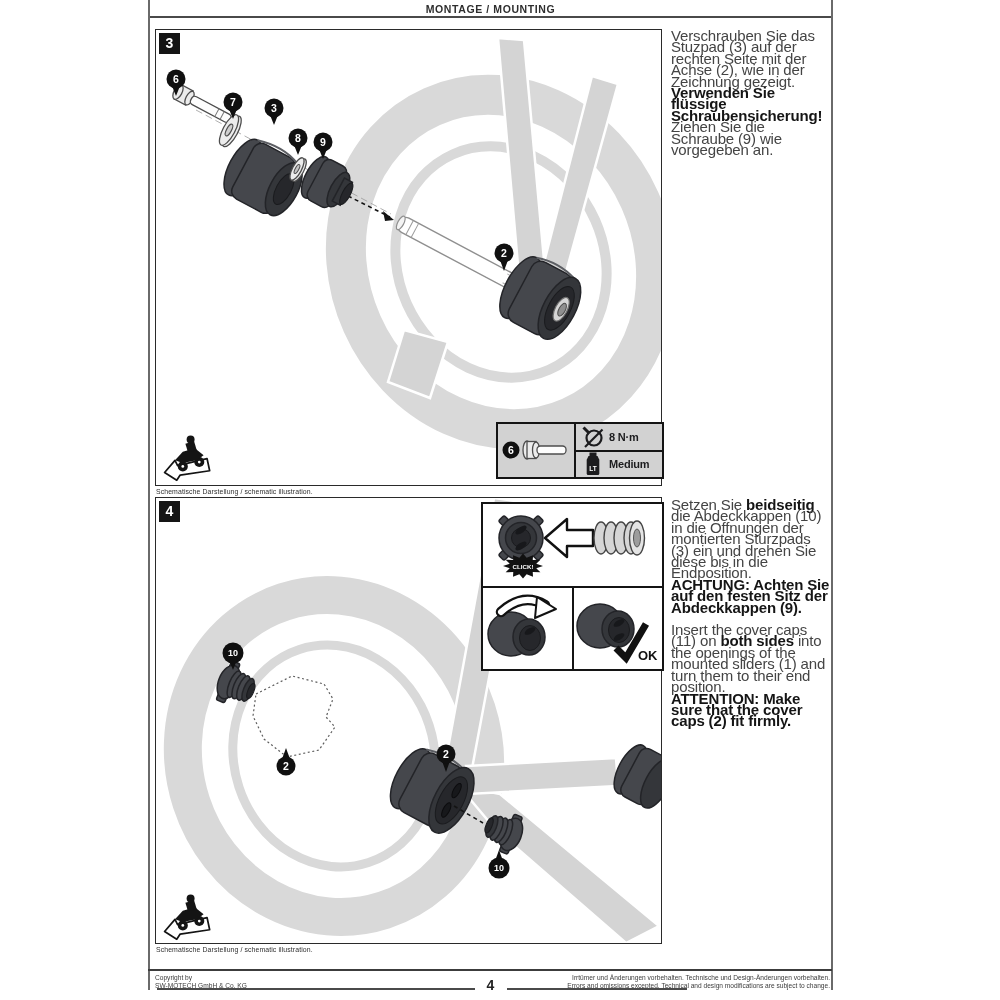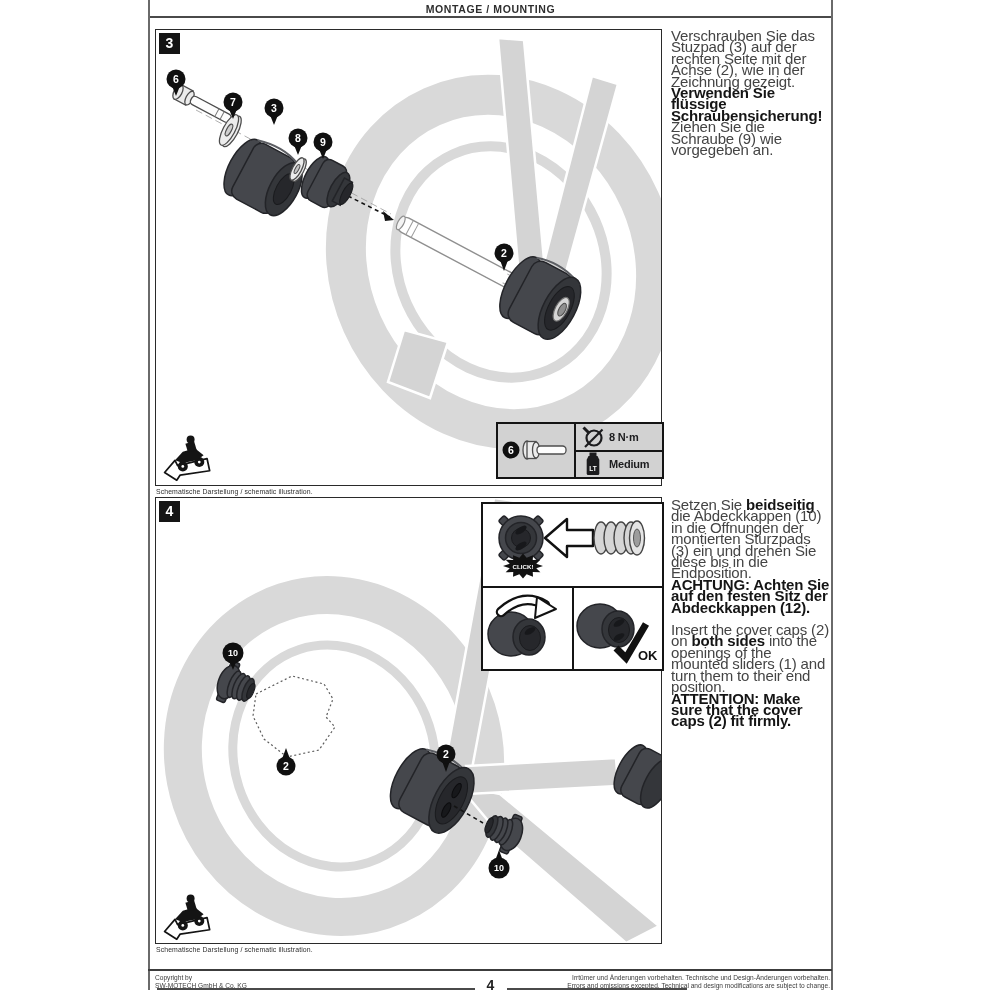--- a/index.html
+++ b/index.html
@@ -413,25 +413,25 @@
       <span>Verschrauben Sie das Stuzpad (3) auf der rechten Seite mit der Achse (2), wie in der Zeichnung gezeigt.</span><br>
       <span class="warn">Verwenden Sie flüssige Schraubensicherung!</span><br>
       <span>Ziehen Sie die Schraube (9) wie vorgegeben an.</span>
     </p>
     <div class="gap"></div>
   </aside>
 
   <aside class="textcol t4">
     <p>
       <span>Setzen Sie </span><b>beidseitig</b><span> die Abdeckkappen (10) in die Öffnungen der montierten Sturzpads (3) ein und drehen Sie diese bis in die Endposition.</span><br>
-      <span class="warn">ACHTUNG: Achten Sie auf den festen Sitz der Abdeckkappen (12).</span>
+      <span class="warn">ACHTUNG: Achten Sie auf den festen Sitz der Abdeckkappen (9).</span>
     </p>
     <div class="gap"></div>
     <p>
-      <span>Insert the cover caps (2) on </span><b>both sides</b><span> into the openings of the mounted sliders (1) and turn them to their end position.</span><br>
+      <span>Insert the cover caps (11) on </span><b>both sides</b><span> into the openings of the mounted sliders (1) and turn them to their end position.</span><br>
       <span class="warn">ATTENTION: Make sure that the cover caps (2) fit firmly.</span>
     </p>
   </aside>
 
   <div class="f-rule-top"></div>
   <div class="f-copy">
     <span>Copyright by</span><br>
     <span>SW-MOTECH GmbH &amp; Co. KG</span>
   </div>
   <div class="f-disc">

